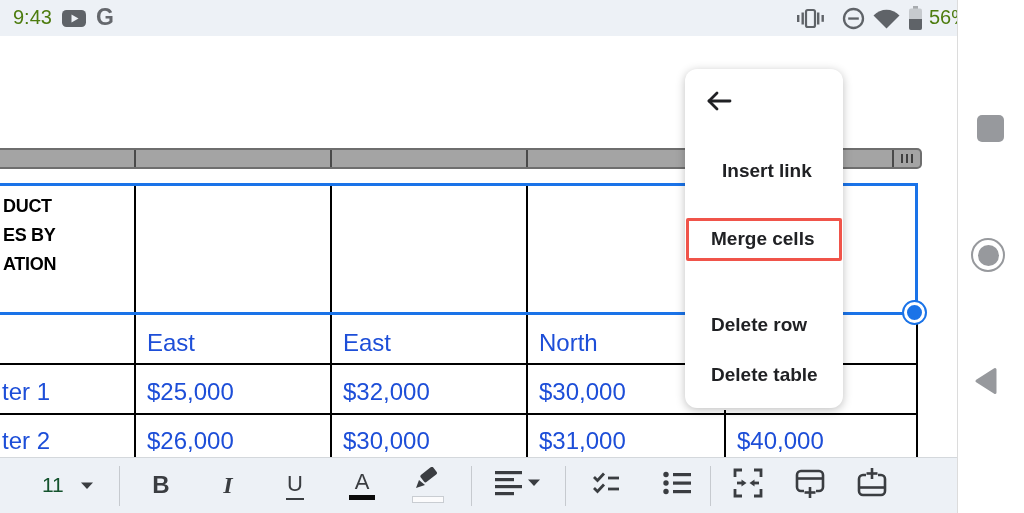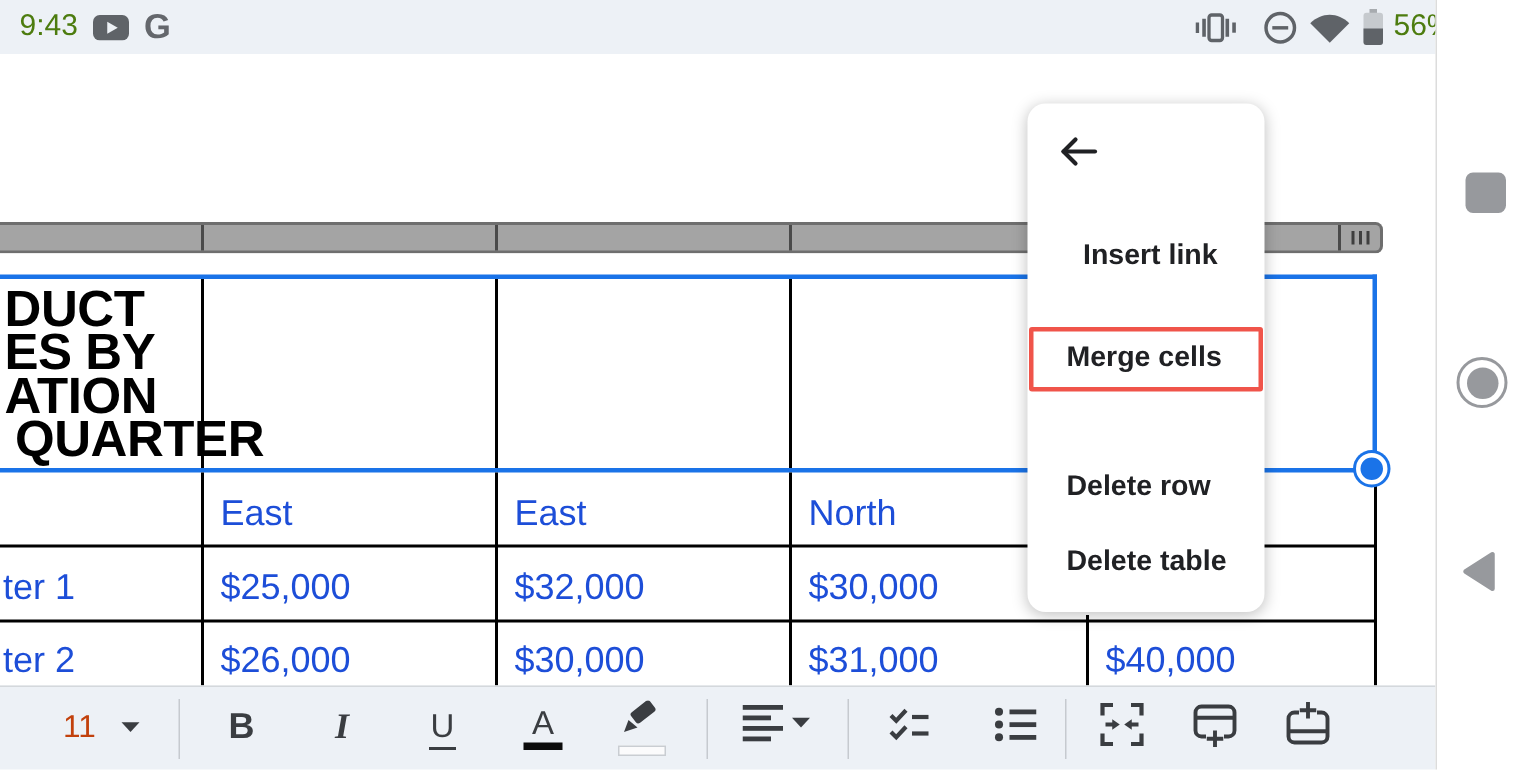--- a/index.html
+++ b/index.html
@@ -13,21 +13,21 @@
   
   #col-bar{left:0;top:148px;width:922px;height:21px;background:#a4a4a4;
            border:2px solid #6e6e6e;border-left:none;border-radius:0 5px 5px 0;
            box-sizing:border-box;z-index:1;}
   .col-bar-div{position:absolute;top:0;width:2px;height:17px;background:#4a4a4a;}
   .grip-bar{position:absolute;top:4px;width:2px;height:9px;background:#3f3f3f;}
   
   .blue{background:#1a73e8;}
   .blk{background:#000;}
   .cell-text{position:absolute;font-size:24px;color:#1d4ed8;white-space:nowrap;z-index:1;}
-  #title-text{left:3px;top:192px;font-size:34px;font-weight:bold;line-height:29px;
+  #title-text{left:3px;top:192px;font-size:18px;font-weight:bold;line-height:29px;
               letter-spacing:-.3px;color:#000;z-index:1;}
   #title-text .l4{padding-left:7px;}
   #row-handle{left:904px;top:302px;width:15px;height:15px;background:#1a73e8;
               border:3px solid #fff;border-radius:50%;box-shadow:0 0 0 2px #1a73e8;z-index:2;}
   
   #context-menu{left:685px;top:69px;width:158px;height:339px;background:#fff;
                 border-radius:12px;box-shadow:0 2px 10px rgba(0,0,0,.25);z-index:5;}
   .menu-item{position:absolute;left:0;width:158px;height:40px;display:flex;
              align-items:center;padding-left:26px;box-sizing:border-box;
              font-size:19px;font-weight:600;color:#202124;white-space:nowrap;}
@@ -119,21 +119,20 @@
 
   <div class="abs blk" style="left:134px;top:186px;width:2px;height:126px;"></div>
   <div class="abs blk" style="left:330px;top:186px;width:2px;height:126px;"></div>
   <div class="abs blk" style="left:526px;top:186px;width:2px;height:126px;"></div>
   <div class="abs blk" style="left:724px;top:186px;width:2px;height:126px;"></div>
 
   <div id="title-text" class="abs">
     <div>DUCT</div>
     <div>ES BY</div>
     <div>ATION</div>
-    <div class="l4">QUARTER</div>
   </div>
 
   <div class="abs blk" style="left:0;top:363px;width:918px;height:2px;"></div>
   <div class="abs blk" style="left:0;top:413px;width:918px;height:2px;"></div>
   <div class="abs blk" style="left:134px;top:315px;width:2px;height:142px;"></div>
   <div class="abs blk" style="left:330px;top:315px;width:2px;height:142px;"></div>
   <div class="abs blk" style="left:526px;top:315px;width:2px;height:142px;"></div>
   <div class="abs blk" style="left:724px;top:410px;width:2px;height:47px;"></div>
   <div class="abs blk" style="left:916px;top:315px;width:2px;height:142px;"></div>
 
@@ -163,21 +162,21 @@
     </span>
     <div class="menu-item" style="top:82px;padding-left:37px;">Insert link</div>
     <div class="menu-item" style="top:150px;">Merge cells</div>
     <div class="menu-item" style="top:236px;">Delete row</div>
     <div class="menu-item" style="top:286px;">Delete table</div>
     <div id="merge-highlight"></div>
   </div>
 
   <div id="toolbar" class="abs">
     <div class="abs" style="left:28px;top:5px;width:84px;height:44px;display:flex;align-items:center;">
-      <span style="font-size:21px;color:#c2410c;margin-left:14px;">11</span>
+      <span style="font-size:21px;color:#14532d;margin-left:14px;">11</span>
       <span style="margin-left:16px;">
         <svg width="14" height="9">
             <polygon points="1,1.5 13,1.5 7,8" fill="#3a3d41"></polygon>
           </svg>
       </span>
     </div>
     <div class="tb-div" style="left:119px;"></div>
 
     <div class="tb-btn" style="left:141px;">
         <span class="glyph-b">B</span>

